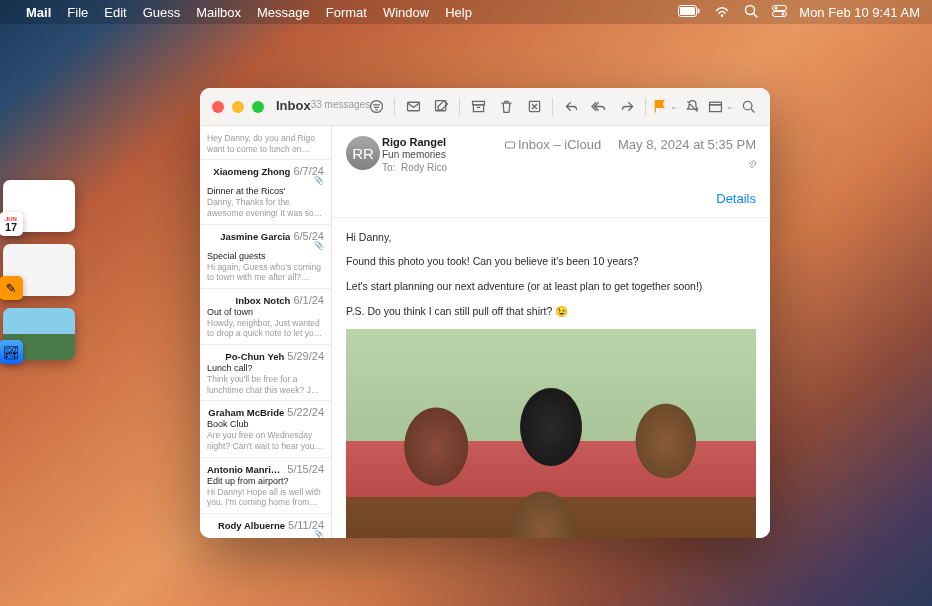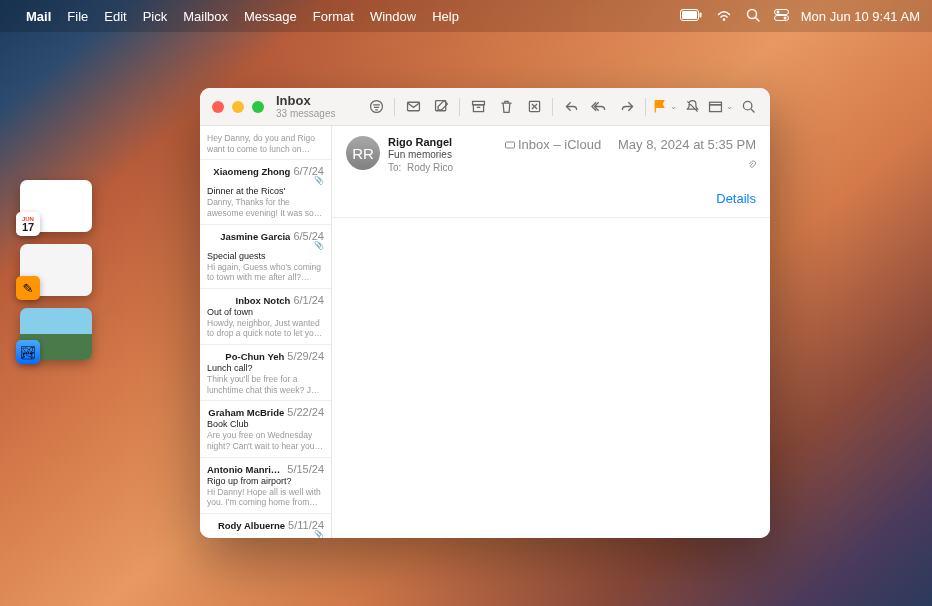--- a/index.html
+++ b/index.html
@@ -1,37 +1,37 @@
 <!DOCTYPE html>
 <html><head>
 <meta charset="utf-8">
 <style>
 *{margin:0;padding:0;box-sizing:border-box;font-family:-apple-system,BlinkMacSystemFont,"Helvetica Neue",sans-serif;-webkit-font-smoothing:antialiased}
 body{width:932px;height:606px;overflow:hidden;background:linear-gradient(140deg,#1a3a5c 0%,#2d4b6e 8%,#b85c3a 20%,#d47a4a 35%,#e89860 50%,#d47a4a 65%,#8b4a3a 80%,#4a3a5c 92%,#2a3a5c 100%);position:relative}
-.menubar{height:24px;background:rgba(0,0,0,0.15);backdrop-filter:blur(20px);display:flex;align-items:center;padding:16px 12px;color:#fff;font-size:13px}
+.menubar{height:24px;background:rgba(0,0,0,0.15);backdrop-filter:blur(20px);display:flex;align-items:center;padding:8px 12px;color:#fff;font-size:13px}
 .menubar .apple{margin-right:14px;font-size:14px}
 .menubar .app-name{font-weight:700;margin-right:16px}
 .menubar .menu-item{margin-right:16px;cursor:default}
 .menubar .spacer{flex:1}
 .menubar .status-icon{margin-left:14px;font-size:13px}
 .menubar .clock{margin-left:12px}
 
-.stage-stack{position:absolute;left:20px;top:180px;display:flex;flex-direction:column;gap:12px}
+.stage-stack{position:absolute;left:3px;top:180px;display:flex;flex-direction:column;gap:12px}
 .stage-thumb{width:72px;height:52px;border-radius:7px;background:#fff;box-shadow:0 4px 12px rgba(0,0,0,0.3);position:relative}
 .stage-thumb .mini-icon{position:absolute;left:-4px;bottom:-4px;width:24px;height:24px;border-radius:5px;background:#fff;box-shadow:0 2px 6px rgba(0,0,0,0.3);display:flex;align-items:center;justify-content:center;font-size:13px}
 .stage-thumb.cal .mini-icon{background:#fff}
 .stage-thumb.doc{background:#f5f5f5}
 .stage-thumb.pic{background:linear-gradient(#87ceeb 50%,#4a7a4a 50%)}
 
 .mail-window{position:absolute;left:200px;top:88px;width:570px;height:450px;background:#fff;border-radius:10px;box-shadow:0 20px 60px rgba(0,0,0,0.4);overflow:hidden;display:flex;flex-direction:column}
 .titlebar{height:38px;display:flex;align-items:center;padding:0 12px;background:#f6f4f2;border-bottom:1px solid #e5e1dc;position:relative}
 .traffic{display:flex;gap:8px;position:absolute;left:12px}
 .traffic span{width:12px;height:12px;border-radius:50%}
 .tr-close{background:#ff5f57}.tr-min{background:#febc2e}.tr-max{background:#28c840}
-.title-col{margin-left:64px;display:flex;flex-direction:column;line-height:1.1}
+.title-col{margin-left:64px;display:flex;flex-direction:row;line-height:1.1}
 .title-col .title{font-size:13px;font-weight:700;color:#3a3a3a}
 .title-col .subtitle{font-size:10px;color:#9a9a9a}
 .toolbar{position:absolute;right:8px;display:flex;gap:0;align-items:center}
 .toolbar .tb-btn{width:28px;height:26px;display:flex;align-items:center;justify-content:center;color:#6a6a6a;cursor:default}
 .toolbar .tb-sep{width:1px;height:18px;background:#d8d4cf;margin:0 4px}
 .tb-btn svg{width:17px;height:17px;stroke:#6a6a6a;stroke-width:1.5;fill:none}
 .tb-btn.flag svg{fill:#ff9500;stroke:#ff9500}
 .tb-btn .chev{font-size:8px;color:#8a8a8a;margin-left:2px}
 
 .body{flex:1;display:flex;overflow:hidden}
@@ -39,21 +39,21 @@
 .msg-item{padding:5px 7px;border-bottom:1px solid #f0ede8;cursor:default}
 .msg-item .row1{display:flex;justify-content:flex-end;align-items:baseline}
 .msg-item .sender{font-weight:700;color:#1a1a1a;font-size:9.5px;white-space:nowrap;overflow:hidden;text-overflow:ellipsis}
 .msg-item .date{color:#8a8a8a;font-size:11px;margin-left:3px}
 .msg-item .attach{color:#8a8a8a;font-size:8px}
 .msg-item .subject{color:#1a1a1a;font-size:9px;margin-top:1px;white-space:nowrap;overflow:hidden;text-overflow:ellipsis}
 .msg-item .preview{color:#9a9a9a;font-size:8.5px;line-height:1.25;margin-top:1px;display:-webkit-box;-webkit-line-clamp:2;-webkit-box-orient:vertical;overflow:hidden}
 
 .reader{flex:1;background:#fff;display:flex;flex-direction:column;overflow:hidden}
 .hdr{padding:10px 14px 8px;border-bottom:1px solid #eee;font-size:10px}
-.hdr-top{display:flex;gap:8px}
+.hdr-top{display:flex;gap:2px}
 .avatar{width:34px;height:34px;border-radius:50%;background:linear-gradient(#a8a8a8,#808080);color:#fff;display:flex;align-items:center;justify-content:center;font-size:15px;font-weight:500}
 .hdr-mid{flex:1}
 .hdr-mid .from{font-weight:700;color:#1a1a1a;font-size:11px}
 .hdr-mid .subj{color:#4a4a4a;font-size:10px;margin-top:1px}
 .hdr-mid .to{color:#8a8a8a;font-size:10px;margin-top:2px}
 .hdr-right{text-align:right;color:#8a8a8a;font-size:13px;line-height:1.4}
 .hdr-right .folder{display:inline-flex;align-items:center;gap:3px}
 .hdr-right .details{color:#0a84ff;margin-top:16px;display:block}
 .content{flex:1;overflow:auto;padding:12px 14px;font-size:10.5px;color:#2a2a2a;line-height:1.5}
 .content p{margin-bottom:9px}
@@ -66,21 +66,21 @@
  position:relative}
 </style>
 </head>
 <body>
 
 <div class="menubar">
   <span class="apple"></span>
   <span class="app-name">Mail</span>
   <span class="menu-item">File</span>
   <span class="menu-item">Edit</span>
-  <span class="menu-item">Pick</span>
+  <span class="menu-item">Guess</span>
   <span class="menu-item">Mailbox</span>
   <span class="menu-item">Message</span>
   <span class="menu-item">Format</span>
   <span class="menu-item">Window</span>
   <span class="menu-item">Help</span>
   <span class="spacer"></span>
   <span class="status-icon"><svg width="22" height="12" viewBox="0 0 22 12">
         <rect x="0.5" y="0.5" width="18" height="11" rx="2.5" fill="none" stroke="#fff" stroke-width="1"></rect>
         <rect x="2" y="2" width="15" height="8" rx="1" fill="#fff"></rect>
         <rect x="19.5" y="3.5" width="2" height="5" rx="1" fill="#fff"></rect>
@@ -92,21 +92,21 @@
   <span class="status-icon"><svg width="14" height="14" viewBox="0 0 14 14">
         <circle cx="6" cy="6" r="4.5" stroke="#fff" stroke-width="1.5" fill="none"></circle>
         <line x1="9.5" y1="9.5" x2="13" y2="13" stroke="#fff" stroke-width="1.5" stroke-linecap="round"></line>
       </svg></span>
   <span class="status-icon"><svg width="15" height="12" viewBox="0 0 15 12">
         <rect x="0.5" y="0.5" width="14" height="5" rx="2.5" stroke="#fff" fill="none"></rect>
         <rect x="0.5" y="6.5" width="14" height="5" rx="2.5" stroke="#fff" fill="none"></rect>
         <circle cx="4" cy="3" r="1.5" fill="#fff"></circle>
         <circle cx="11" cy="9" r="1.5" fill="#fff"></circle>
       </svg></span>
-  <span class="clock">Mon Jun 10  9:41 AM</span>
+  <span class="clock">Mon Feb 10  9:41 AM</span>
 </div>
 
 <div class="stage-stack">
   <div class="stage-thumb cal">
     <div class="mini-icon">
       <div style="font-size:6px;line-height:1;color:#ff3b30;font-weight:700">JUN<div style="color:#1a1a1a;font-size:11px">17</div></div>
     </div>
   </div>
   <div class="stage-thumb doc">
     <div class="mini-icon" style="background:#ff9500">✎</div>
@@ -260,21 +260,21 @@
             <span class="date">5/22/24</span>
           </div>
           <div class="subject">Book Club</div>
           <div class="preview">Are you free on Wednesday night? Can't wait to hear your thoughts a…</div>
         </div>
         <div class="msg-item">
           <div class="row1">
             <span class="sender">Antonio Manriquez</span>
             <span class="date">5/15/24</span>
           </div>
-          <div class="subject">Rigo up from airport?</div>
+          <div class="subject">Edit up from airport?</div>
           <div class="preview">Hi Danny! Hope all is well with you. I'm coming home from London an…</div>
         </div>
         <div class="msg-item">
           <div class="row1">
             <span class="sender">Rody Albuerne</span>
             <span class="date">5/11/24</span>
           </div>
           <div style="text-align:right;margin-top:-2px"><span class="attach">📎</span></div>
           <div class="subject">Baking workshop</div>
         </div>
@@ -293,15 +293,22 @@
             <div class="folder"><svg width="10" height="8" viewBox="0 0 10 8" style="display:inline">
                   <rect x="0.5" y="1" width="9" height="6" rx="1" fill="none" stroke="#8a8a8a"></rect>
                 </svg><span>Inbox – iCloud</span>&nbsp;&nbsp;&nbsp;<span>May 8, 2024 at 5:35 PM</span></div>
             <div style="margin-top:2px"><svg width="9" height="9" viewBox="0 0 10 10">
                   <path d="M7 3l-3 3a1.5 1.5 0 002 2l3-3a2.5 2.5 0 00-3.5-3.5l-3 3" stroke="#8a8a8a" fill="none"></path>
                 </svg></div>
             <a class="details">Details</a>
           </div>
         </div>
       </div>
+      <div class="content">
+        <p>Hi Danny,</p>
+        <p>Found this photo you took! Can you believe it's been 10 years?</p>
+        <p>Let's start planning our next adventure (or at least plan to get together soon!)</p>
+        <p>P.S. Do you think I can still pull off that shirt? 😉</p>
+        <div class="photo"></div>
+      </div>
     </div>
   </div>
 </div>
 
 </body></html>

